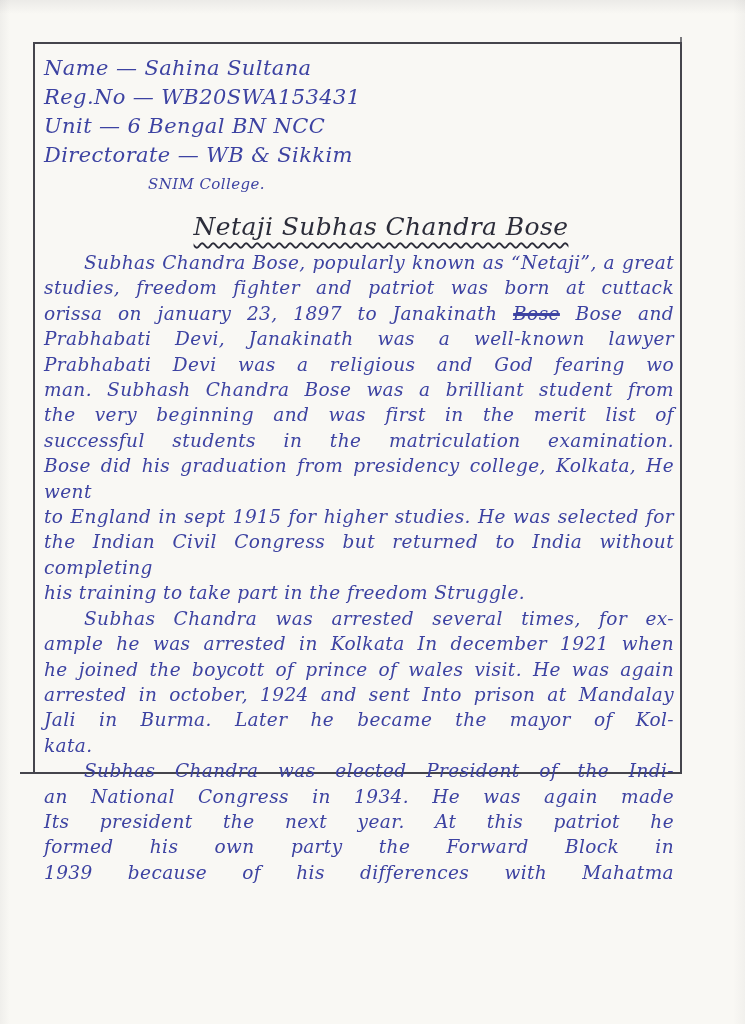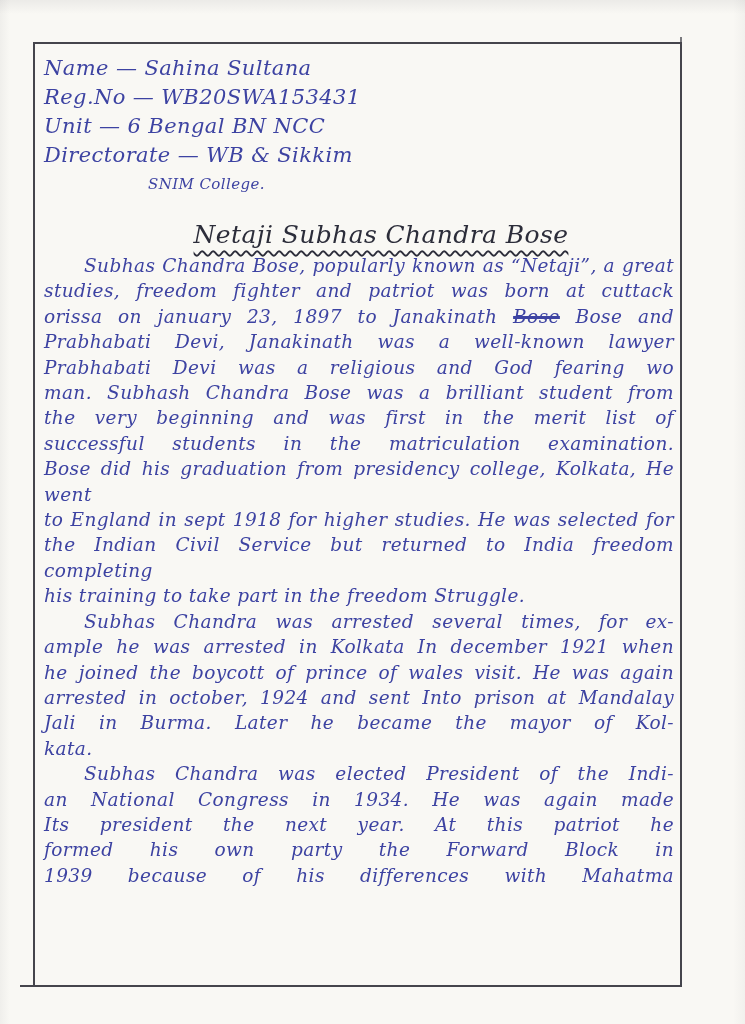--- a/index.html
+++ b/index.html
@@ -15,44 +15,44 @@
     font-family:"DejaVu Serif","Liberation Serif",serif;
   }
   .scan-shade{
     position:absolute;inset:0;pointer-events:none;
     background:
       linear-gradient(180deg, rgba(60,60,70,0.07), rgba(0,0,0,0) 14px),
       linear-gradient(90deg, rgba(60,60,70,0.05), rgba(0,0,0,0) 10px),
       linear-gradient(270deg, rgba(60,60,70,0.04), rgba(0,0,0,0) 12px);
   }
   .sheet{
-    position:absolute;left:33px;top:42px;width:649px;height:945px;
+    position:absolute;left:33px;top:42px;width:649px;height:732px;
     box-sizing:border-box;border:2px solid var(--border);
   }
   
   .sheet::before{content:"";position:absolute;left:-15px;bottom:-2px;width:15px;height:2px;background:var(--border);}
   .sheet::after{content:"";position:absolute;right:-2px;top:-7px;width:2px;height:7px;background:var(--border);opacity:.7;}
   .content{
     position:absolute;inset:0;padding:10px 6px 0 9px;
     color:var(--ink-blue);font-style:italic;letter-spacing:.4px;
   }
   .header-line{font-size:21px;line-height:29px;}
   .college-line{font-size:15px;line-height:29px;padding-left:104px;}
   .title{
     font-size:25px;line-height:36px;text-align:center;
-    color:var(--ink-dark);position:relative;left:22px;margin-top:18px;
+    color:var(--ink-dark);position:relative;left:22px;margin-top:10px;
   }
   .title .t{
     text-decoration-line:underline;
     text-decoration-style:wavy;
     text-decoration-thickness:1.5px;
     text-underline-offset:7px;
     text-decoration-color:var(--ink-dark);
   }
-  .body{font-size:18.5px;}
+  .body{margin-top:5px;font-size:18.5px;}
   .line{
     line-height:25.4px;
     text-align:justify;
     text-align-last:justify;
   }
   .line.short{text-align-last:left;}
   .line.indent{text-indent:40px;}
   .strike{
     text-decoration-line:line-through;
     text-decoration-thickness:2.5px;
@@ -84,22 +84,22 @@
       <div>
         <div class="line indent">Subhas Chandra Bose, popularly known as “Netaji”, a great</div>
         <div class="line">studies, freedom fighter and patriot was born at cuttack</div>
         <div class="line"><span>orissa on january 23, 1897 to Janakinath </span><span class="strike">Bose</span><span> Bose and</span></div>
         <div class="line">Prabhabati Devi, Janakinath was a well-known lawyer</div>
         <div class="line">Prabhabati Devi was a religious and God fearing wo</div>
         <div class="line">man. Subhash Chandra Bose was a brilliant student from</div>
         <div class="line">the very beginning and was first in the merit list of</div>
         <div class="line">successful students in the matriculation examination.</div>
         <div class="line">Bose did his graduation from presidency college, Kolkata, He went</div>
-        <div class="line">to England in sept 1918 for higher studies. He was selected for</div>
-        <div class="line">the Indian Civil Service but returned to India freedom completing</div>
+        <div class="line">to England in sept 1915 for higher studies. He was selected for</div>
+        <div class="line">the Indian Civil Congress but returned to India without completing</div>
         <div class="line short">his training to take part in the freedom Struggle.</div>
       </div>
 
       <div>
         <div class="line indent">Subhas Chandra was arrested several times, for ex-</div>
         <div class="line">ample he was arrested in Kolkata In december 1921 when</div>
         <div class="line">he joined the boycott of prince of wales visit. He was again</div>
         <div class="line">arrested in october, 1924 and sent Into prison at Mandalay</div>
         <div class="line">Jali in Burma. Later he became the mayor of Kol-</div>
         <div class="line short">kata.</div>

